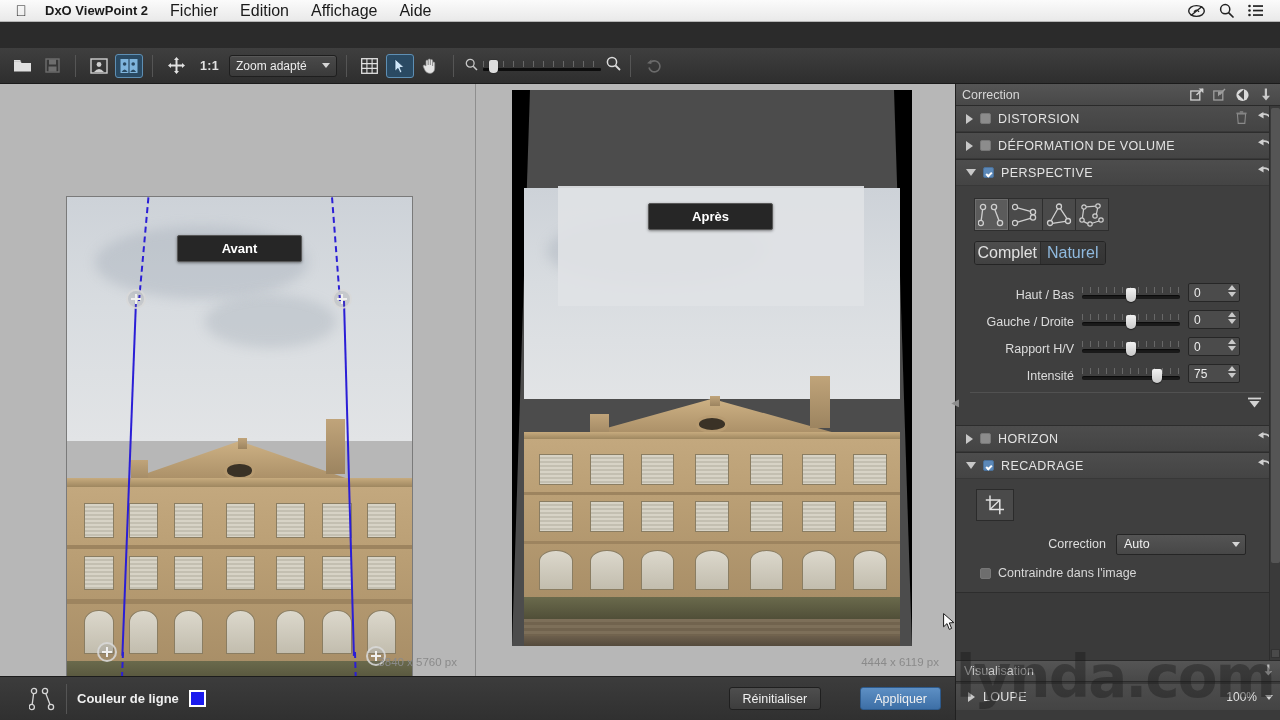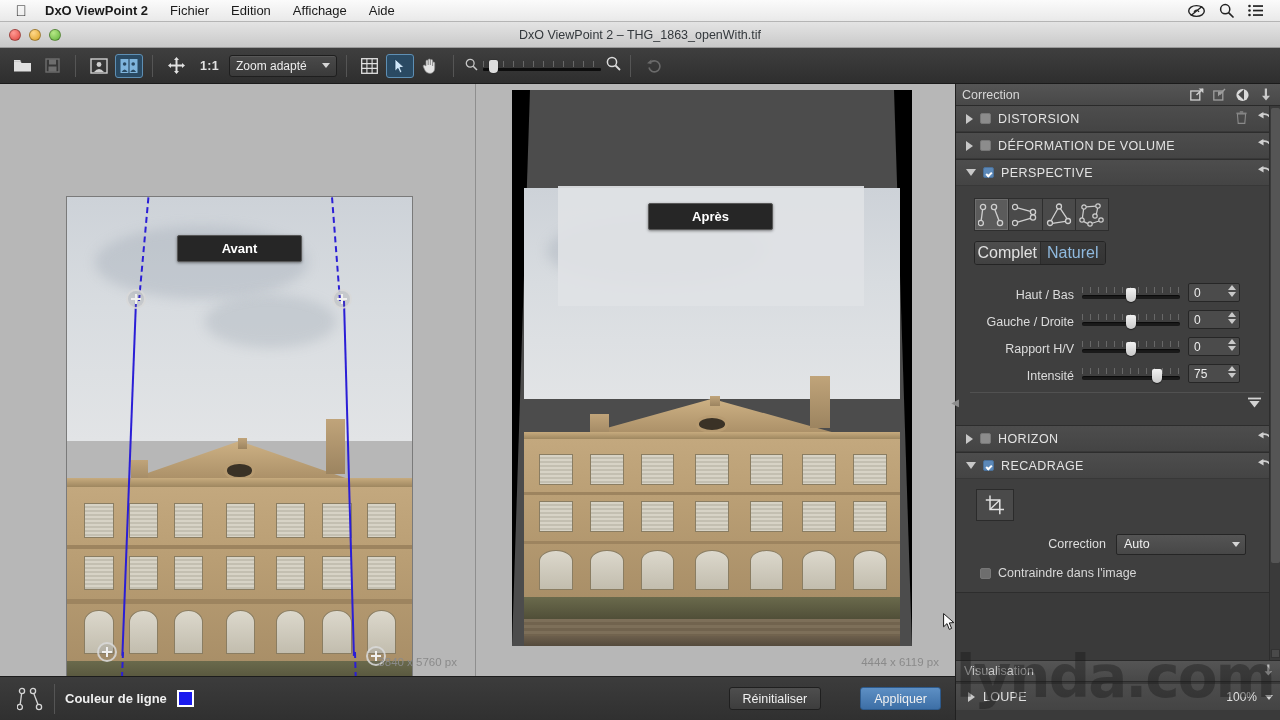--- a/index.html
+++ b/index.html
@@ -12,21 +12,21 @@
 
   
   .menubar {
     position: absolute; top: 0; left: 0; width: 1280px; height: 22px;
     background: linear-gradient(#fbfbfb, #e9e9e9);
     border-bottom: 1px solid #b5b5b5;
     display: flex; align-items: center; padding: 0 8px; gap: 0px;
   }
   .apple-logo { width: 26px; display: flex; justify-content: center; font-size: 15px; color: #222; line-height: 1;}
   .menu-app-name { font-weight: bold; font-size: 13px; color: #1a1a1a; padding: 0 11px; }
-  .menu-item { font-size: 13px; color: #1a1a1a; padding: 0 11px; }
+  .menu-item { font-size: 16px; color: #1a1a1a; padding: 0 11px; }
   .menubar-right { margin-left: auto; display: flex; align-items: center; gap: 14px; padding-right: 8px; }
   .mb-icon { color: #2a2a2a; display: flex; align-items: center; }
 
   
   .titlebar {
     position: absolute; top: 22px; left: 0; width: 1280px; height: 26px;
     background: linear-gradient(#e4e4e4, #c9c9c9);
     border-bottom: 1px solid #9a9a9a;
     display: flex; align-items: center;
   }
@@ -229,21 +229,21 @@
 
   .panel-grip {
     position:absolute; left: 951px; top: 394px; width: 8px; height: 16px;
     display:flex; align-items:center; justify-content:center; color:#8d8d8d; font-size:10px;
   }
 
   
   .bottombar {
     position:absolute; bottom:0; left:0; width: 955px; height: 44px;
     background: linear-gradient(#3c3c3c,#303030); border-top:1px solid #1c1c1c;
-    display:flex; align-items:center; padding-left: 10px; gap: 0px;
+    display:flex; align-items:center; padding-left: 22px; gap: 0px;
   }
   .bb-icon { width: 40px; display:flex; align-items:center; justify-content:center; }
   .bb-sep { width:1px; height: 30px; background:#555; margin: 0 10px 0 4px;}
   .bb-label { font-size: 13px; color:#efefef; font-weight: bold; }
   .swatch { width: 17px; height: 17px; background:#1a1aee; border: 2px solid #fff; margin-left: 10px; }
   .bb-right { margin-left:auto; display:flex; gap: 10px; padding-right: 14px; }
   .btn {
     height: 23px; padding: 0 13px; border-radius: 3px; font-size: 12.5px; color:#f0f0f0;
     display:flex; align-items:center; justify-content:center; border:1px solid #1f1f1f;
     background: linear-gradient(#4e4e4e,#3d3d3d);
@@ -292,28 +292,20 @@
             <rect x="5" y="1.2" width="10" height="1.7" fill="#222"></rect>
           <circle cx="1.5" cy="6.5" r="1.3" fill="#222"></circle>
             <rect x="5" y="5.7" width="10" height="1.7" fill="#222"></rect>
           <circle cx="1.5" cy="11" r="1.3" fill="#222"></circle>
             <rect x="5" y="10.2" width="10" height="1.7" fill="#222"></rect>
         </svg>
       </span>
     </div>
   </div>
 
-  <div class="titlebar">
-    <div class="traffic">
-      <div class="tl red"></div>
-      <div class="tl yellow"></div>
-      <div class="tl green"></div>
-    </div>
-    <div class="win-title">DxO ViewPoint 2 – THG_1863_openWith.tif</div>
-  </div>
 
   <div class="toolbar">
     <div class="tb-btn">
       <svg width="19" height="15" viewBox="0 0 19 15">
           <path d="M1 3.2 h6.2 l1.5 1.8 H18 v8.6 H1 Z" fill="#e0e0e0"></path>
           <path d="M1 2 h6 l1.4 1.6 H1 Z" fill="#e0e0e0"></path>
         </svg>
     </div>
     <div class="tb-btn disabled">
       <svg width="15" height="15" viewBox="0 0 15 15">

